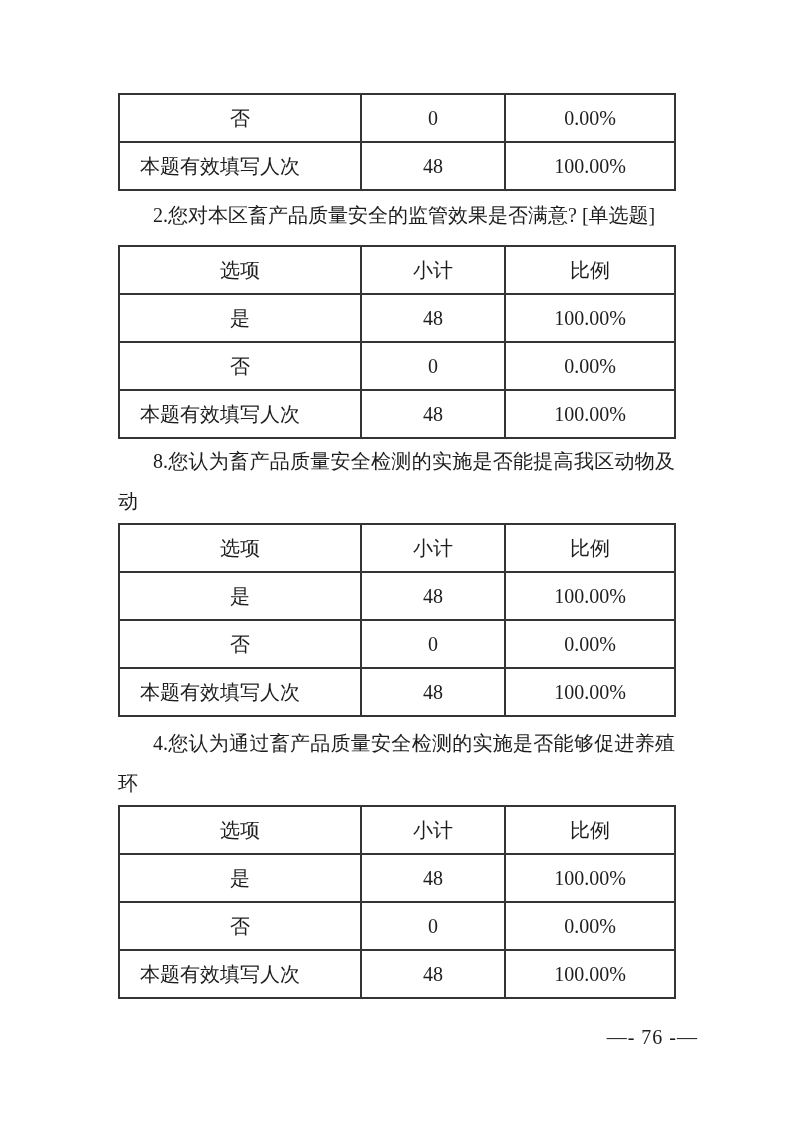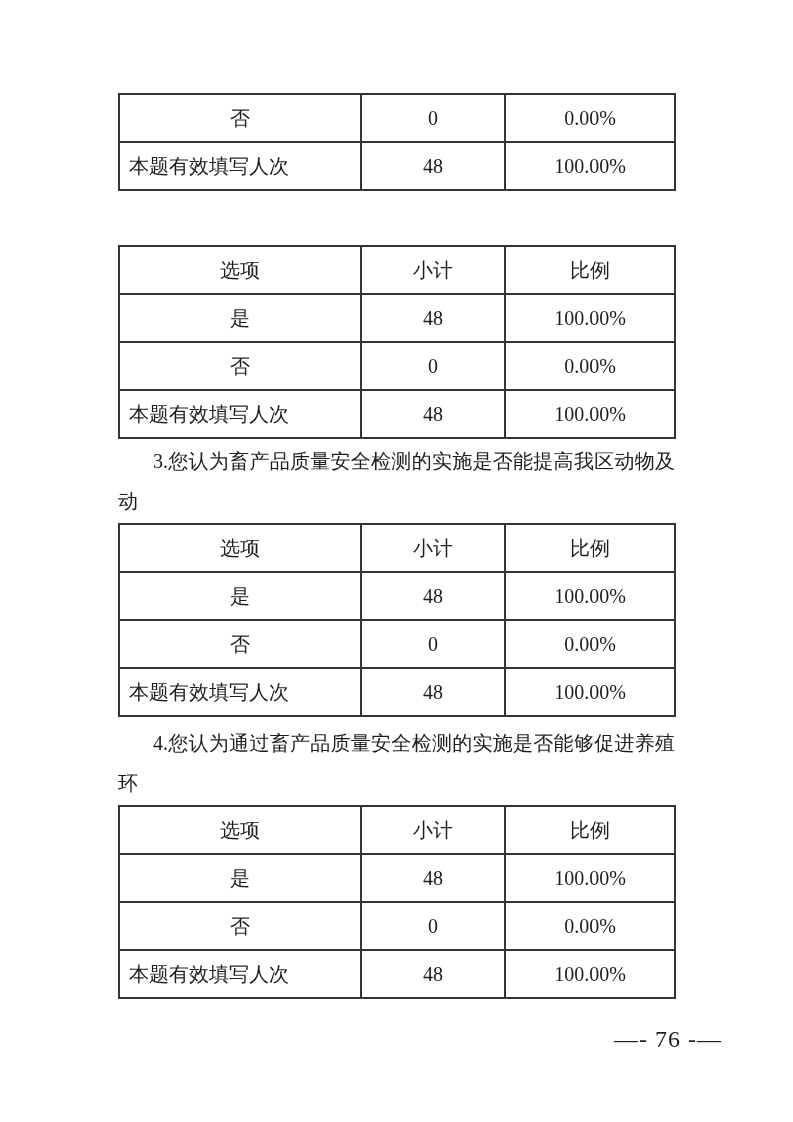--- a/index.html
+++ b/index.html
@@ -29,21 +29,21 @@
     padding: 0;
     text-align: center;
     vertical-align: middle;
     font-size: 20px;
     color: #1d1d1d;
     overflow: hidden;
     white-space: nowrap;
   }
   table.qtable td.opt-left {
     text-align: left;
-    padding-left: 9px;
+    padding-left: 20px;
   }
   col.c1 { width: 242px; }
   col.c2 { width: 144px; }
   col.c3 { width: 170px; }
 
   #table-1 { top: 93px;  }
   #table-2 { top: 245px; }
   #table-3 { top: 523px; }
   #table-4 { top: 805px; }
 
@@ -59,24 +59,24 @@
   .q-just  { text-align: justify; text-align-last: justify; }
   .q-line2 { text-align: left; }
 
   #question-2 { top: 195px; }
   #question-3 { top: 441px; }
   #question-4 { top: 723px; }
 
   .page-num {
     position: absolute;
     top: 1026px;
-    left: 588px;
+    left: 538px;
     width: 160px;
-    text-align: center;
-    font-size: 24px;
+    text-align: right;
+    font-size: 20px;
     letter-spacing: 1px;
     color: #1d1d1d;
   }
 </style>
 </head>
 <body>
 
 <div class="page">
 
   <table class="qtable" id="table-1">
@@ -92,20 +92,23 @@
         <td>0.00%</td>
       </tr>
       <tr>
         <td class="opt-left">本题有效填写人次</td>
         <td>48</td>
         <td>100.00%</td>
       </tr>
     </tbody>
   </table>
 
+  <div class="question" id="question-2">
+    <div class="q-line1">2.您对本区畜产品质量安全的监管效果是否满意? [单选题]</div>
+  </div>
 
   <table class="qtable" id="table-2">
     <colgroup>
         <col class="c1">
         <col class="c2">
         <col class="c3">
       </colgroup>
     <tbody>
       <tr>
         <td>选项</td>
@@ -124,21 +127,21 @@
       </tr>
       <tr>
         <td class="opt-left">本题有效填写人次</td>
         <td>48</td>
         <td>100.00%</td>
       </tr>
     </tbody>
   </table>
 
   <div class="question" id="question-3">
-    <div class="q-line1 q-just">3.您认为畜产品质量安全检测的实施是否能提高我区动物及动</div>
+    <div class="q-line1 q-just">8.您认为畜产品质量安全检测的实施是否能提高我区动物及动</div>
   </div>
 
   <table class="qtable" id="table-3">
     <colgroup>
         <col class="c1">
         <col class="c2">
         <col class="c3">
       </colgroup>
     <tbody>
       <tr>

